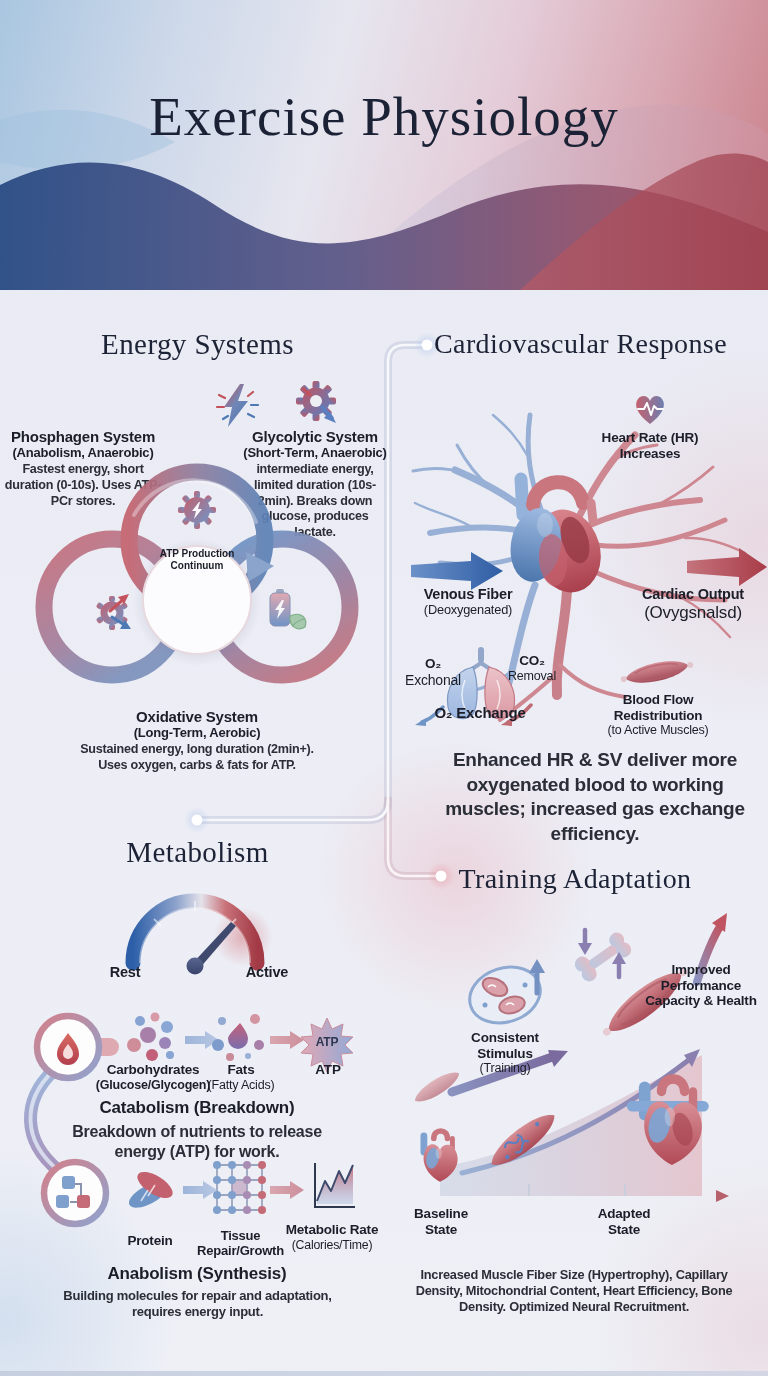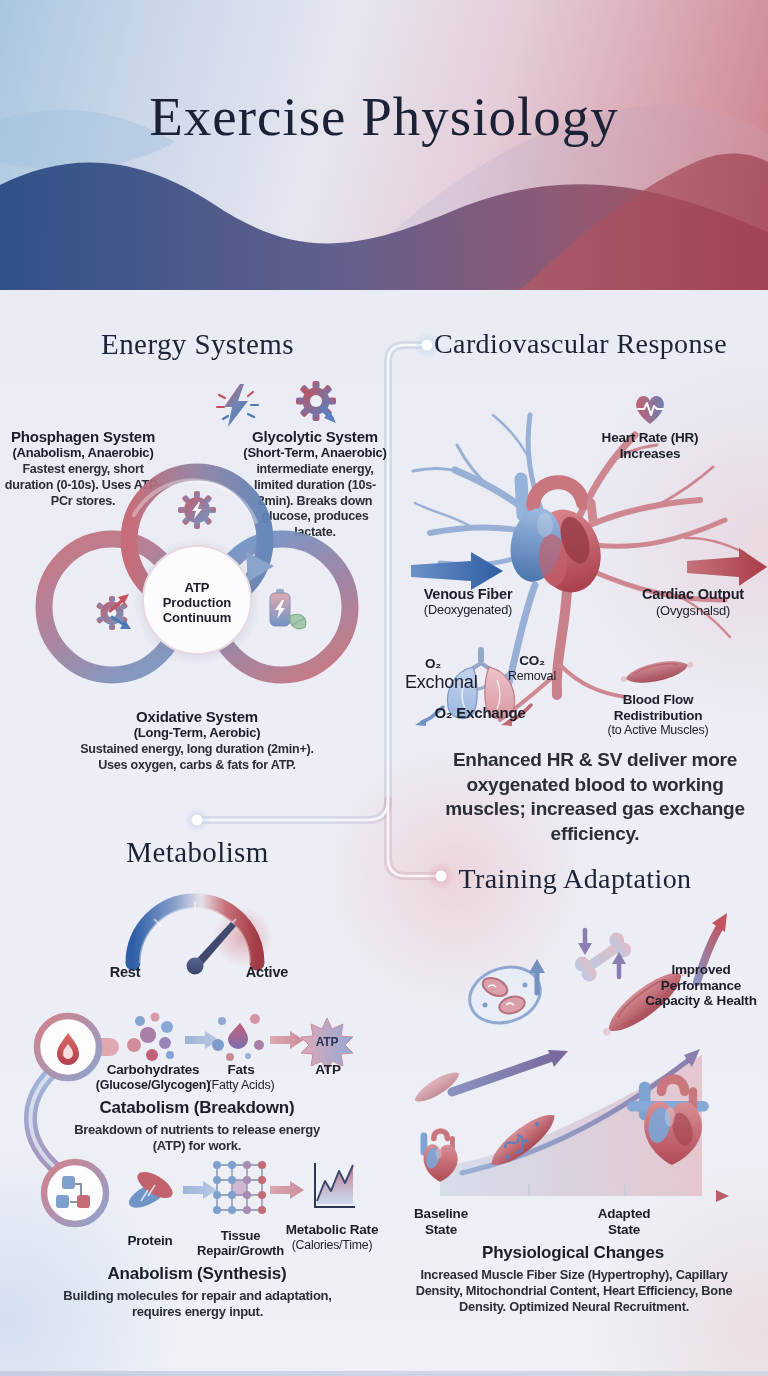--- a/index.html
+++ b/index.html
@@ -209,21 +209,21 @@
     </g>
     <g transform="translate(250,140)">
       <rect x="-4" y="-21" width="8" height="5" rx="2" fill="#9aa8c4"></rect>
       <rect x="-10" y="-17" width="20" height="33" rx="5" fill="url(#vBat)" stroke="#8591b3" stroke-width="1"></rect>
       <polygon points="2,-10 -5,0 -1,0 -3,9 5,-2 1,-2 4,-10" fill="#fff" opacity=".9"></polygon>
       <path d="M10,6 C21,1 28,8 25,17 C17,22 9,16 10,6 Z" fill="#a6c9ad" stroke="#7fae8a" stroke-width="1.2"></path>
       <path d="M12,16 C16,12 20,10 24,9" stroke="#7fae8a" stroke-width="1.2" fill="none"></path>
     </g>
   </svg>
 
-  <div class="tb" style="left:150px;top:580px;width:94px;font-size:13px;font-weight:bold;line-height:1.16">ATP Production Continuum</div>
+  <div class="tb" style="left:150px;top:548px;width:94px;font-size:10px;font-weight:bold;line-height:1.16">ATP Production Continuum</div>
 
   <div class="tb" style="left:72px;top:708px;width:250px">
     <div class="nm">Oxidative System</div>
     <div class="sb">(Long-Term, Aerobic)</div>
     <div class="ds">Sustained energy, long duration (2min+). Uses oxygen, carbs &amp; fats for ATP.</div>
   </div>
 
   <div class="tb serif" style="left:428px;top:328px;width:305px;font-size:28px">Cardiovascular Response</div>
 
   <svg class="abs" style="left:395px;top:375px;width:373px;height:355px" viewBox="0 0 373 355">
@@ -333,26 +333,26 @@
   <div class="tb" style="left:595px;top:430px;width:110px">
     <div class="sb" style="font-size:13.5px">Heart Rate (HR) Increases</div>
   </div>
 
   <div class="tb" style="left:408px;top:586px;width:120px">
     <div class="nm" style="font-size:14.5px">Venous Fiber</div>
     <div class="sb" style="font-weight:normal;font-size:12.8px">(Deoxygenated)</div>
   </div>
   <div class="tb" style="left:632px;top:586px;width:122px">
     <div class="nm" style="font-size:14.5px">Cardiac Output</div>
-    <div class="sb" style="font-weight:normal;font-size:13px">(Ovygsnalsd)</div>
+    <div class="sb" style="font-weight:normal;font-size:17px">(Ovygsnalsd)</div>
   </div>
 
   <div class="tb" style="left:405px;top:656px;width:56px">
     <div class="sb" style="font-size:13.5px">O₂</div>
-    <div class="sb" style="font-weight:normal;font-size:18px">Exchonal</div>
+    <div class="sb" style="font-weight:normal;font-size:14px">Exchonal</div>
   </div>
   <div class="tb" style="left:502px;top:653px;width:60px">
     <div class="sb" style="font-size:13.5px">CO₂</div>
     <div class="sb" style="font-weight:normal;font-size:12.5px">Removal</div>
   </div>
   <div class="tb nm" style="left:425px;top:704px;width:110px;font-size:15px">O₂ Exchange</div>
 
   <div class="tb" style="left:594px;top:692px;width:128px">
     <div class="sb" style="font-size:13.5px">Blood Flow Redistribution</div>
     <div class="sb" style="font-weight:normal;font-size:12.5px">(to Active Muscles)</div>
@@ -530,21 +530,21 @@
     <div class="sb" style="font-size:13.5px">Carbohydrates</div>
     <div class="sb" style="font-weight:bold;font-size:12.5px">(Glucose/Glycogen)</div>
   </div>
   <div class="tb" style="left:199px;top:1062px;width:84px">
     <div class="sb" style="font-size:13.5px">Fats</div>
     <div class="sb" style="font-weight:normal;font-size:12.5px">(Fatty Acids)</div>
   </div>
   <div class="tb sb" style="left:300px;top:1062px;width:56px;font-size:13.5px">ATP</div>
 
   <div class="tb hd" style="left:62px;top:1098px;width:270px">Catabolism (Breakdown)</div>
-  <div class="tb ds" style="left:72px;top:1120px;width:250px;font-size:13px">Breakdown of nutrients to release energy (ATP) for work.</div>
+  <div class="tb ds" style="left:72px;top:1120px;width:250px;font-size:16px">Breakdown of nutrients to release energy (ATP) for work.</div>
 
   <div class="tb sb" style="left:115px;top:1233px;width:70px;font-size:13.5px">Protein</div>
   <div class="tb sb" style="left:193px;top:1228px;width:95px;font-size:13px">Tissue Repair/Growth</div>
   <div class="tb" style="left:283px;top:1222px;width:98px">
     <div class="sb" style="font-size:13.5px">Metabolic Rate</div>
     <div class="sb" style="font-weight:normal;font-size:12.3px">(Calories/Time)</div>
   </div>
 
   <div class="tb hd" style="left:62px;top:1264px;width:270px">Anabolism (Synthesis)</div>
   <div class="tb ds" style="left:55px;top:1286px;width:285px;font-size:13px">Building molecules for repair and adaptation, requires energy input.</div>
@@ -656,20 +656,23 @@
 
     <line x1="52" y1="187" x2="155" y2="151" stroke="url(#tPurp)" stroke-width="9" stroke-linecap="round"></line>
     <polygon points="168,146 148,145 154,162" fill="#7a6a9e"></polygon>
     <path d="M297,77 C305,52 312,34 321,20" stroke="url(#tRedA)" stroke-width="8" fill="none" stroke-linecap="round"></path>
     <polygon points="327,8 312,18 325,27" fill="#c05561"></polygon>
   </svg>
 
   <div class="tb" style="left:632px;top:962px;width:138px">
     <div class="sb" style="font-size:13.5px">Improved Performance Capacity &amp; Health</div>
   </div>
+  <div class="tb" style="left:455px;top:1030px;width:100px">
+    <div class="sb" style="font-size:13.5px">Consistent Stimulus</div>
+    <div class="sb" style="font-weight:normal;font-size:12.5px">(Training)</div>
+  </div>
   <div class="tb sb" style="left:406px;top:1206px;width:70px;font-size:13.5px">Baseline State</div>
   <div class="tb sb" style="left:589px;top:1206px;width:70px;font-size:13.5px">Adapted State</div>
 
-  <div class="tb hd" style="left:438px;top:1243px;width:270px">Physiological Changes</div>
   <div class="tb ds" style="left:408px;top:1265px;width:332px;font-size:12.8px">Increased Muscle Fiber Size (Hypertrophy), Capillary Density, Mitochondrial Content, Heart Efficiency, Bone Density. Optimized Neural Recruitment.</div>
 
   <div class="footer-strip"></div>
 </div>
 
 </body></html>

